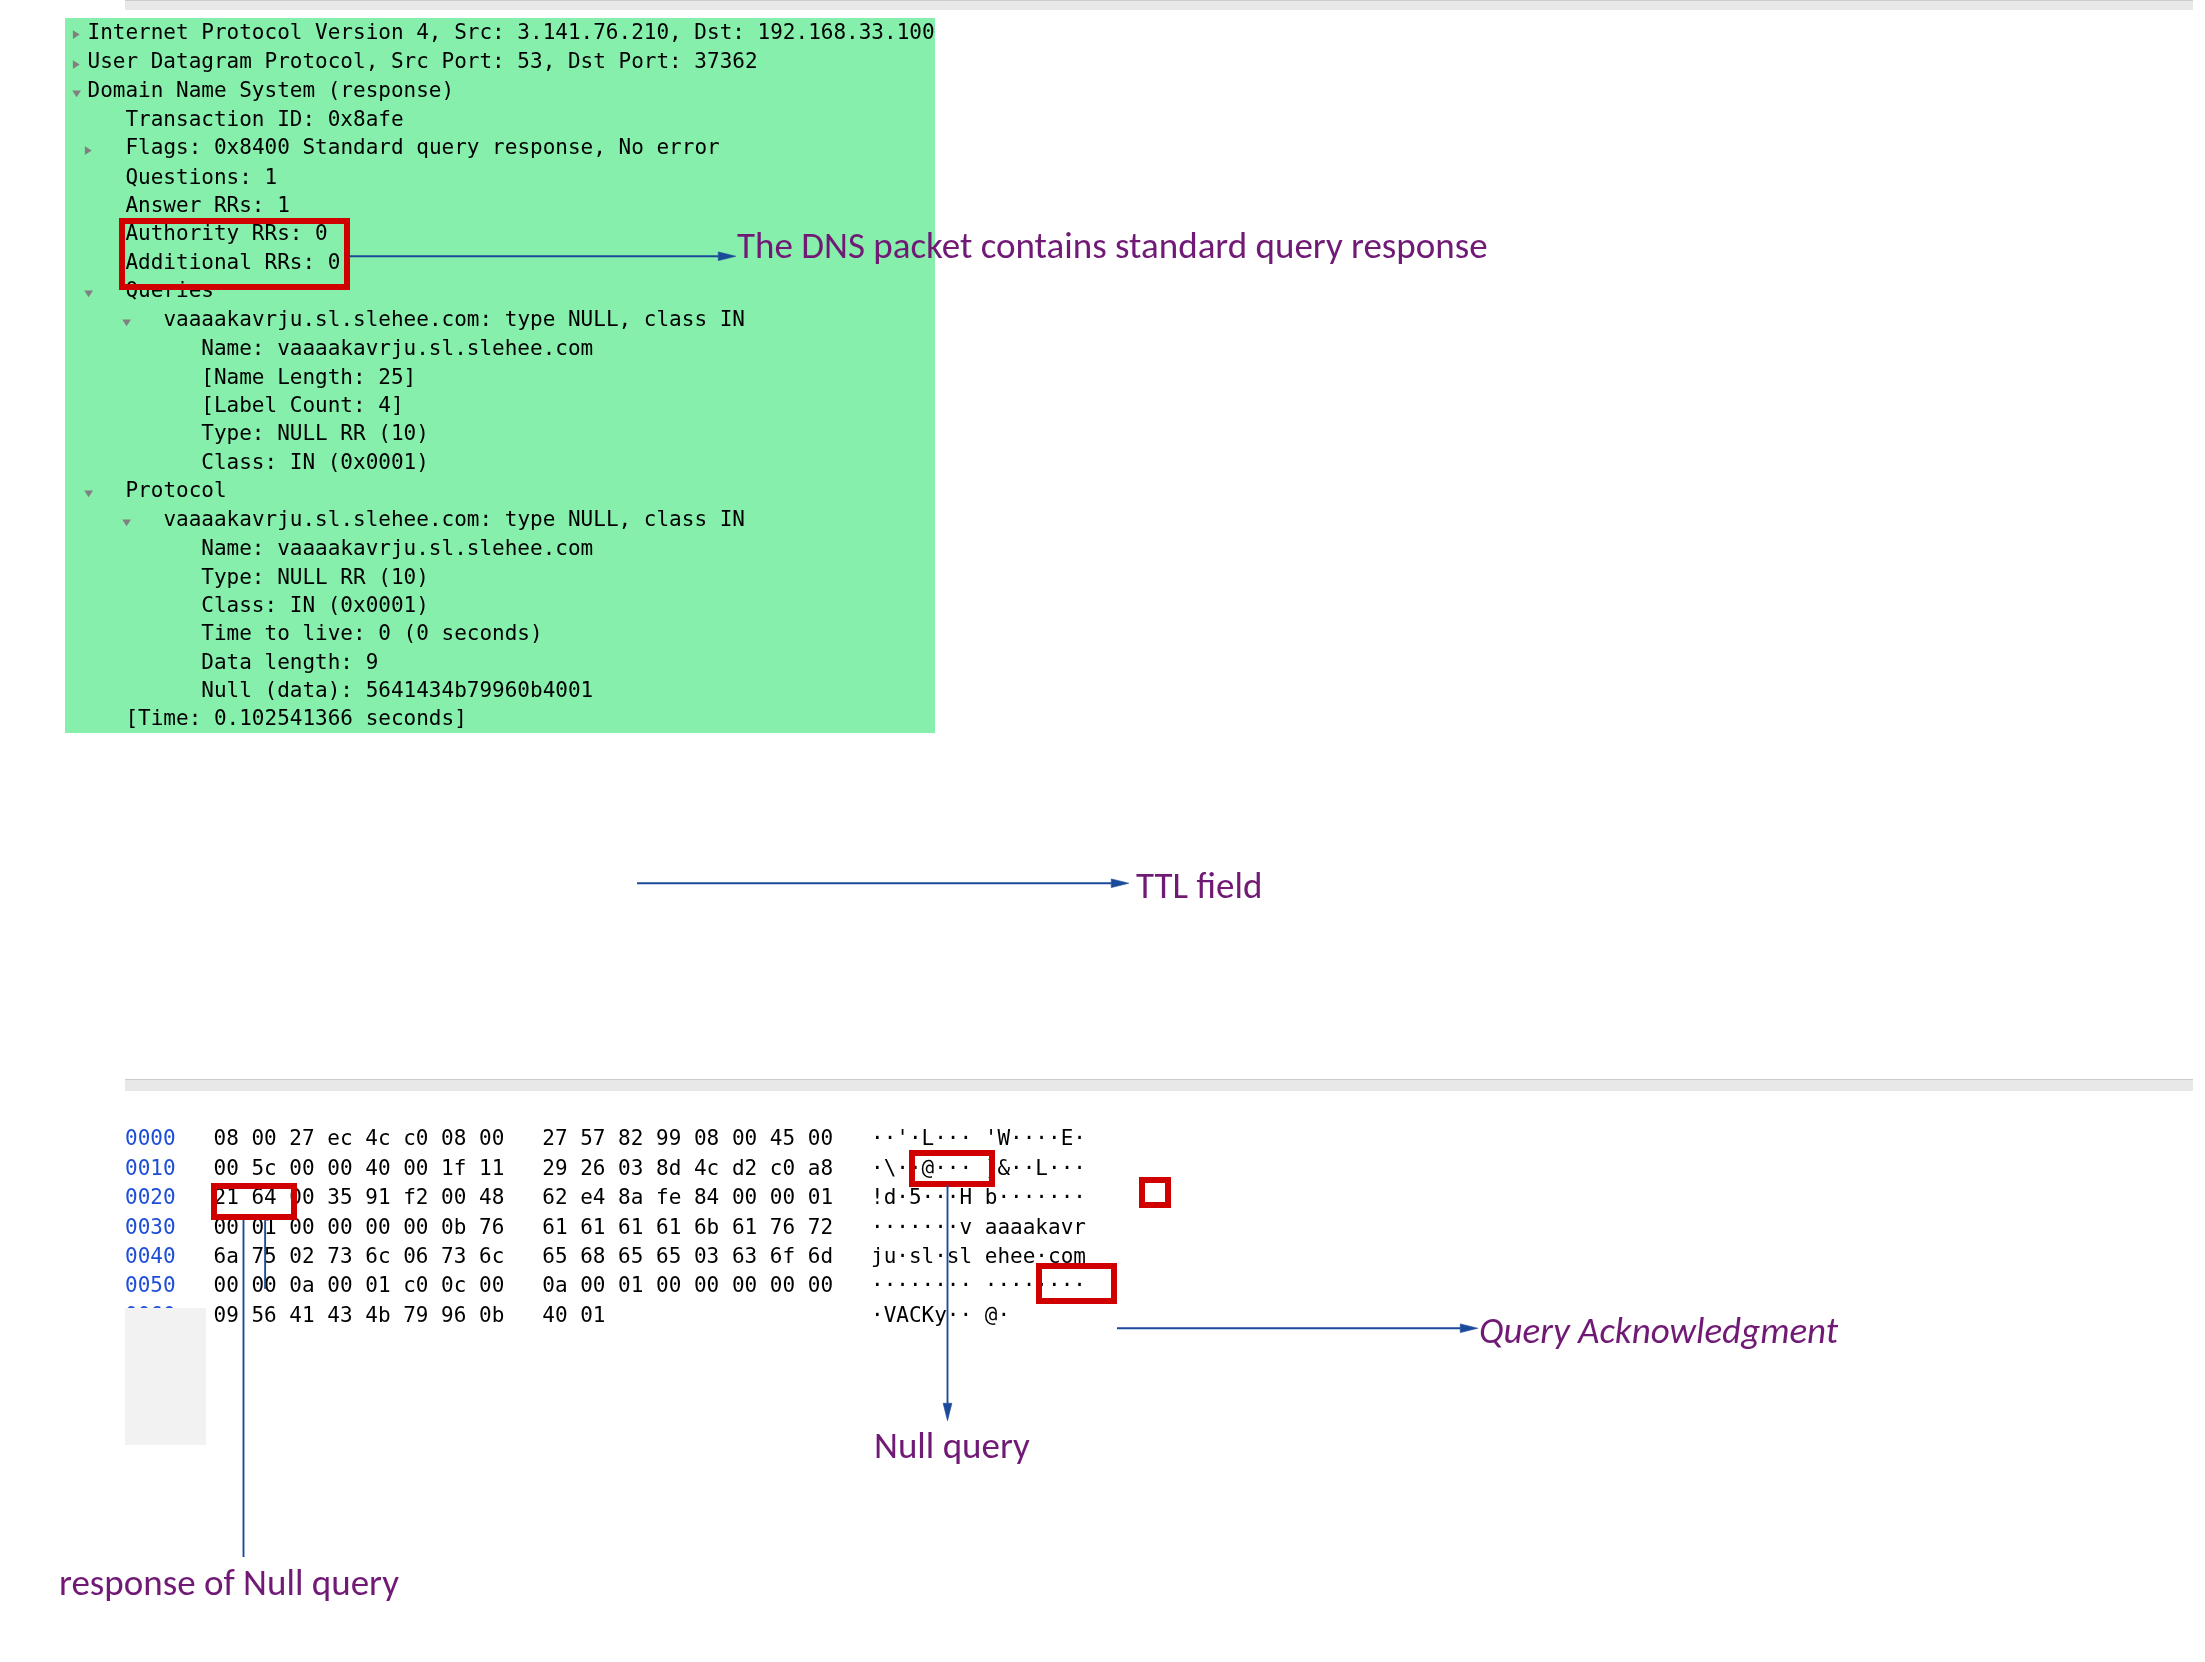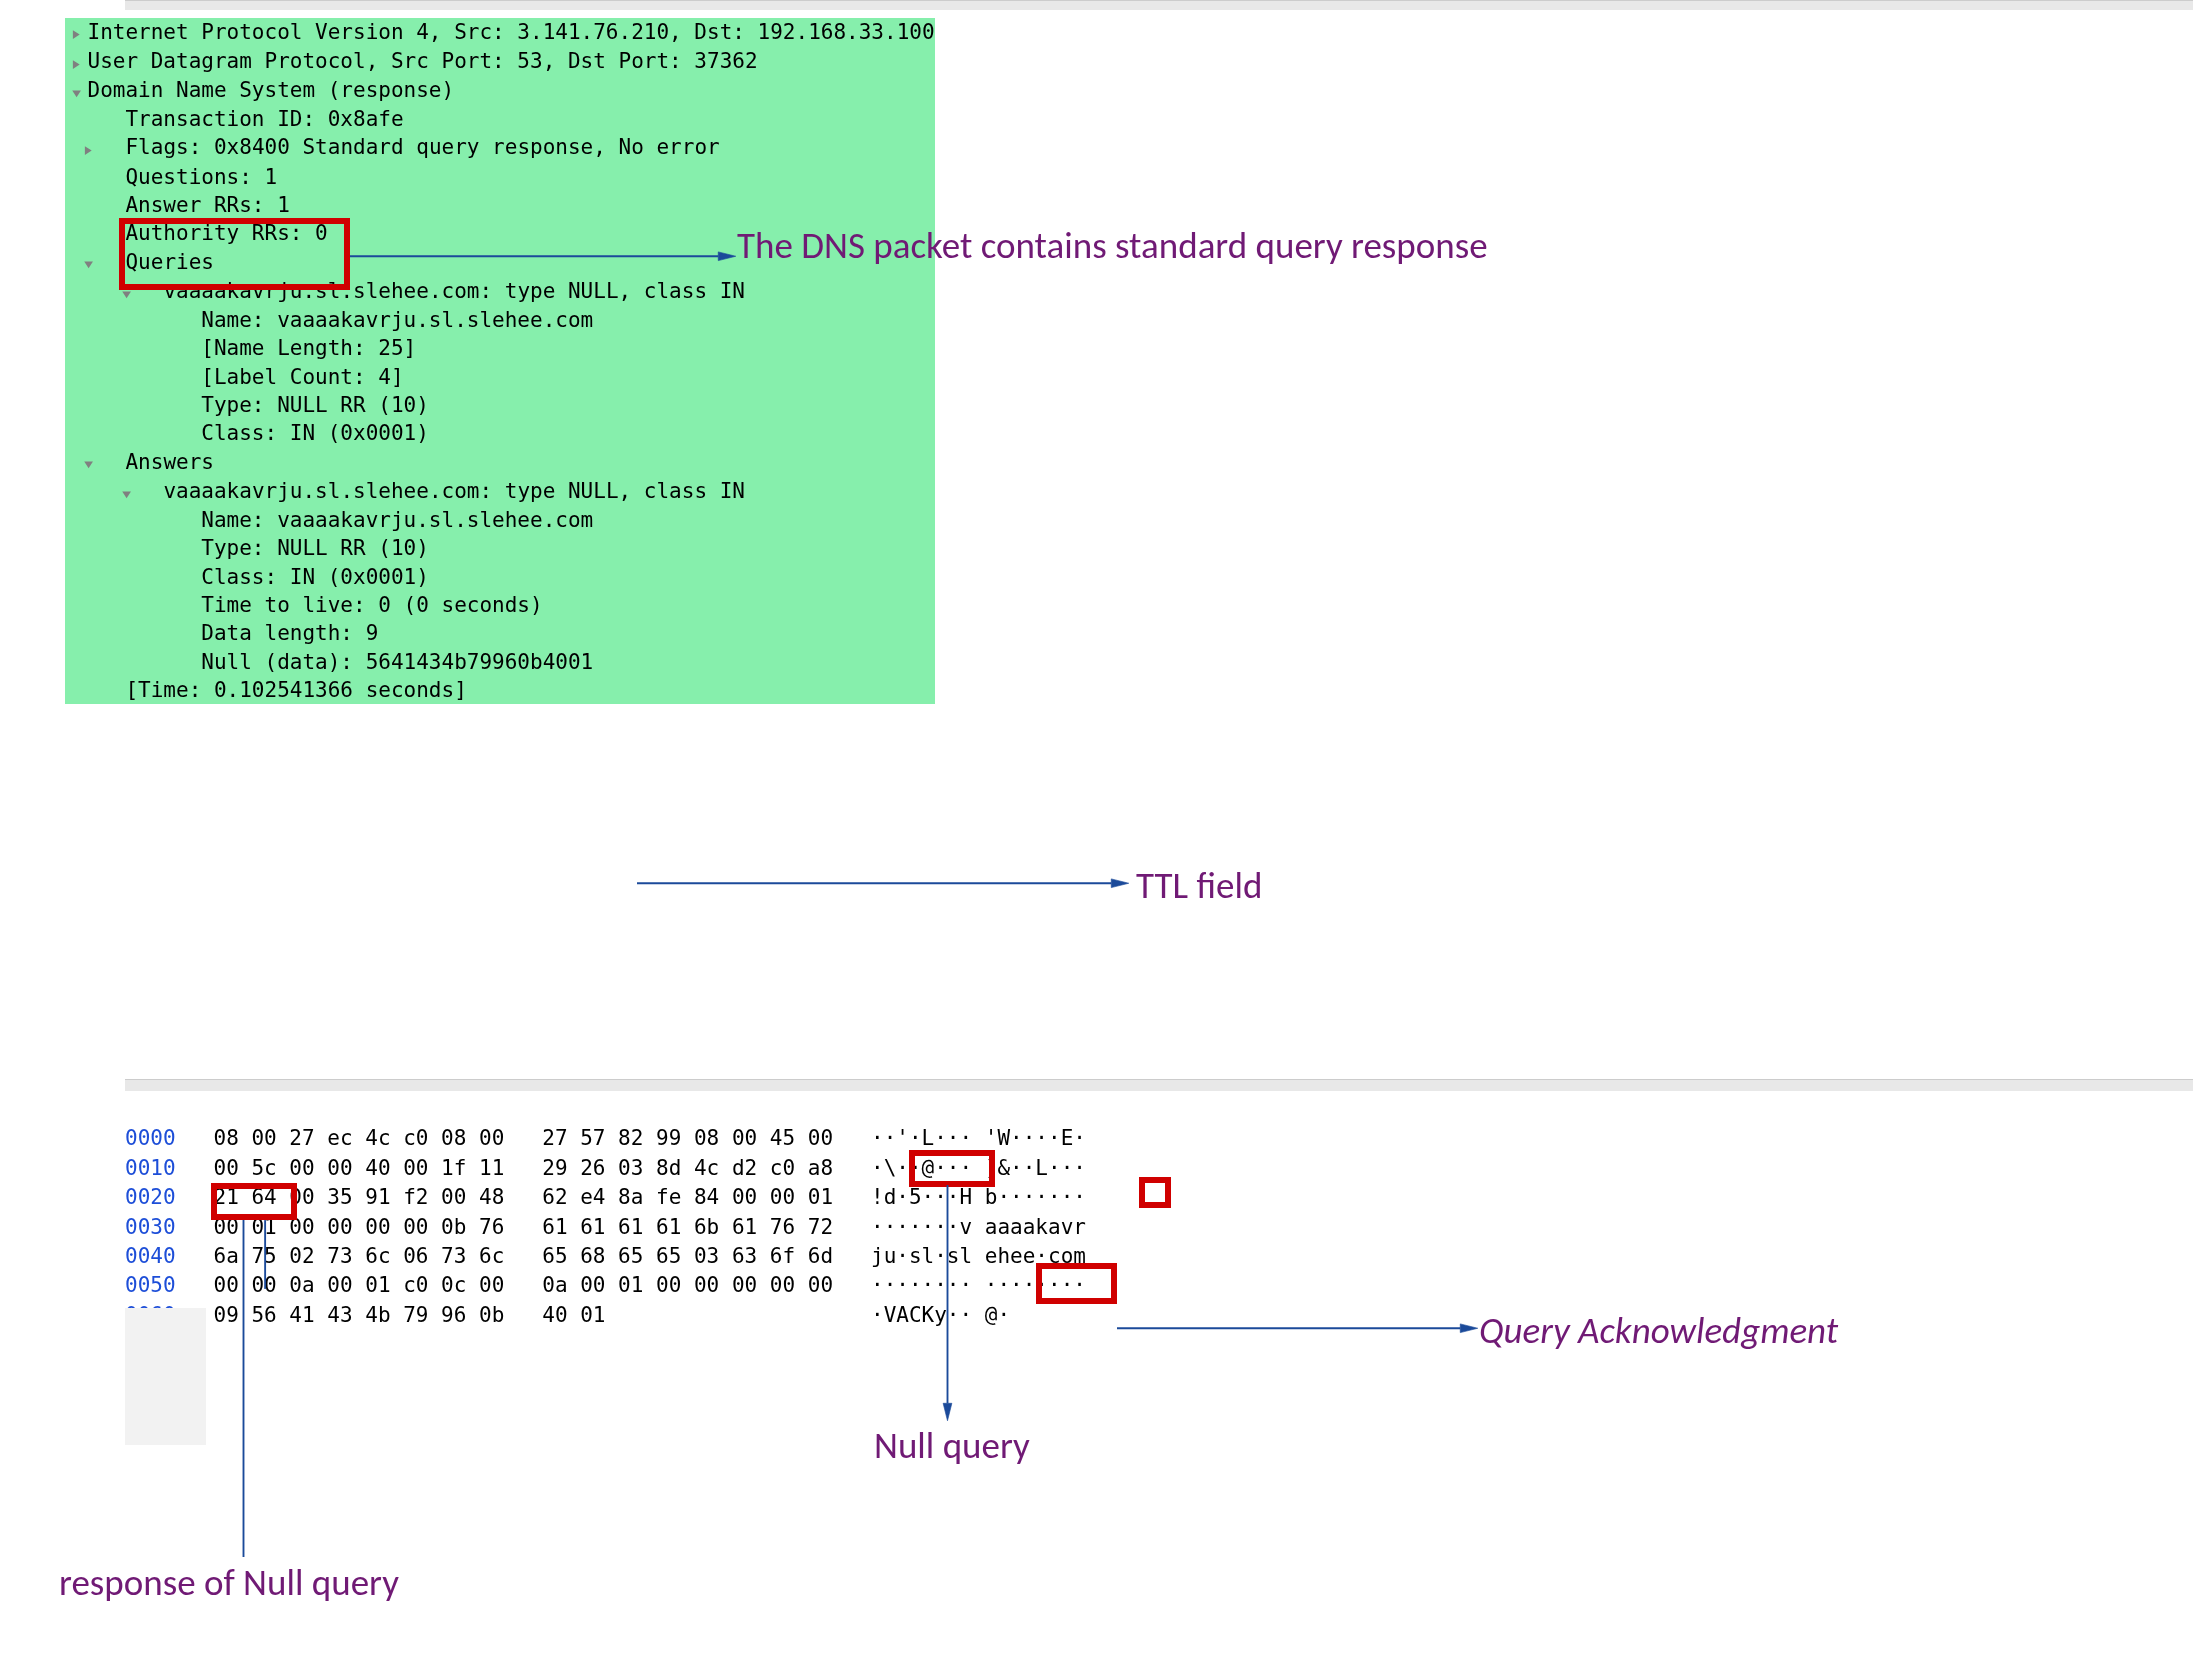--- a/index.html
+++ b/index.html
@@ -100,34 +100,35 @@
   <div class="tree-line"><span class="tree-caret"><svg width="11.2" height="11.2" viewBox="0 0 18 18">
           <path d="M2 4 L16 4 L9 15 Z" fill="#808080"></path>
         </svg></span><span>Domain Name System (response)</span></div>
   <div class="tree-line"><span class="tree-caret"></span>   <span>Transaction ID: 0x8afe</span></div>
   <div class="tree-line"> <span class="tree-caret"><svg width="11.2" height="11.2" viewBox="0 0 18 18">
           <path d="M3 2 L14 9 L3 16 Z" fill="#808080"></path>
         </svg></span>  <span>Flags: 0x8400 Standard query response, No error</span></div>
   <div class="tree-line"><span class="tree-caret"></span>   <span>Questions: 1</span></div>
   <div class="tree-line"><span class="tree-caret"></span>   <span>Answer RRs: 1</span></div>
   <div class="tree-line"><span class="tree-caret"></span>   <span>Authority RRs: 0</span></div>
+  <div class="tree-line"><span class="tree-caret"></span>   <span>Additional RRs: 0</span></div>
   <div class="tree-line"> <span class="tree-caret"><svg width="11.2" height="11.2" viewBox="0 0 18 18">
           <path d="M2 4 L16 4 L9 15 Z" fill="#808080"></path>
         </svg></span>  <span>Queries</span></div>
   <div class="tree-line">    <span class="tree-caret"><svg width="11.2" height="11.2" viewBox="0 0 18 18">
           <path d="M2 4 L16 4 L9 15 Z" fill="#808080"></path>
         </svg></span>  <span>vaaaakavrju.sl.slehee.com: type NULL, class IN</span></div>
   <div class="tree-line"><span class="tree-caret"></span>         <span>Name: vaaaakavrju.sl.slehee.com</span></div>
   <div class="tree-line"><span class="tree-caret"></span>         <span>[Name Length: 25]</span></div>
   <div class="tree-line"><span class="tree-caret"></span>         <span>[Label Count: 4]</span></div>
   <div class="tree-line"><span class="tree-caret"></span>         <span>Type: NULL RR (10)</span></div>
   <div class="tree-line"><span class="tree-caret"></span>         <span>Class: IN (0x0001)</span></div>
   <div class="tree-line"> <span class="tree-caret"><svg width="11.2" height="11.2" viewBox="0 0 18 18">
           <path d="M2 4 L16 4 L9 15 Z" fill="#808080"></path>
-        </svg></span>  <span>Answers</span></div>
+        </svg></span>  <span>Protocol</span></div>
   <div class="tree-line">    <span class="tree-caret"><svg width="11.2" height="11.2" viewBox="0 0 18 18">
           <path d="M2 4 L16 4 L9 15 Z" fill="#808080"></path>
         </svg></span>  <span>vaaaakavrju.sl.slehee.com: type NULL, class IN</span></div>
   <div class="tree-line"><span class="tree-caret"></span>         <span>Name: vaaaakavrju.sl.slehee.com</span></div>
   <div class="tree-line"><span class="tree-caret"></span>         <span>Type: NULL RR (10)</span></div>
   <div class="tree-line"><span class="tree-caret"></span>         <span>Class: IN (0x0001)</span></div>
   <div class="tree-line"><span class="tree-caret"></span>         <span>Time to live: 0 (0 seconds)</span></div>
   <div class="tree-line"><span class="tree-caret"></span>         <span>Data length: 9</span></div>
   <div class="tree-line"><span class="tree-caret"></span>         <span>Null (data): 5641434b79960b4001</span></div>
   <div class="tree-line"><span class="tree-caret"></span>   <span>[Time: 0.102541366 seconds]</span></div>

